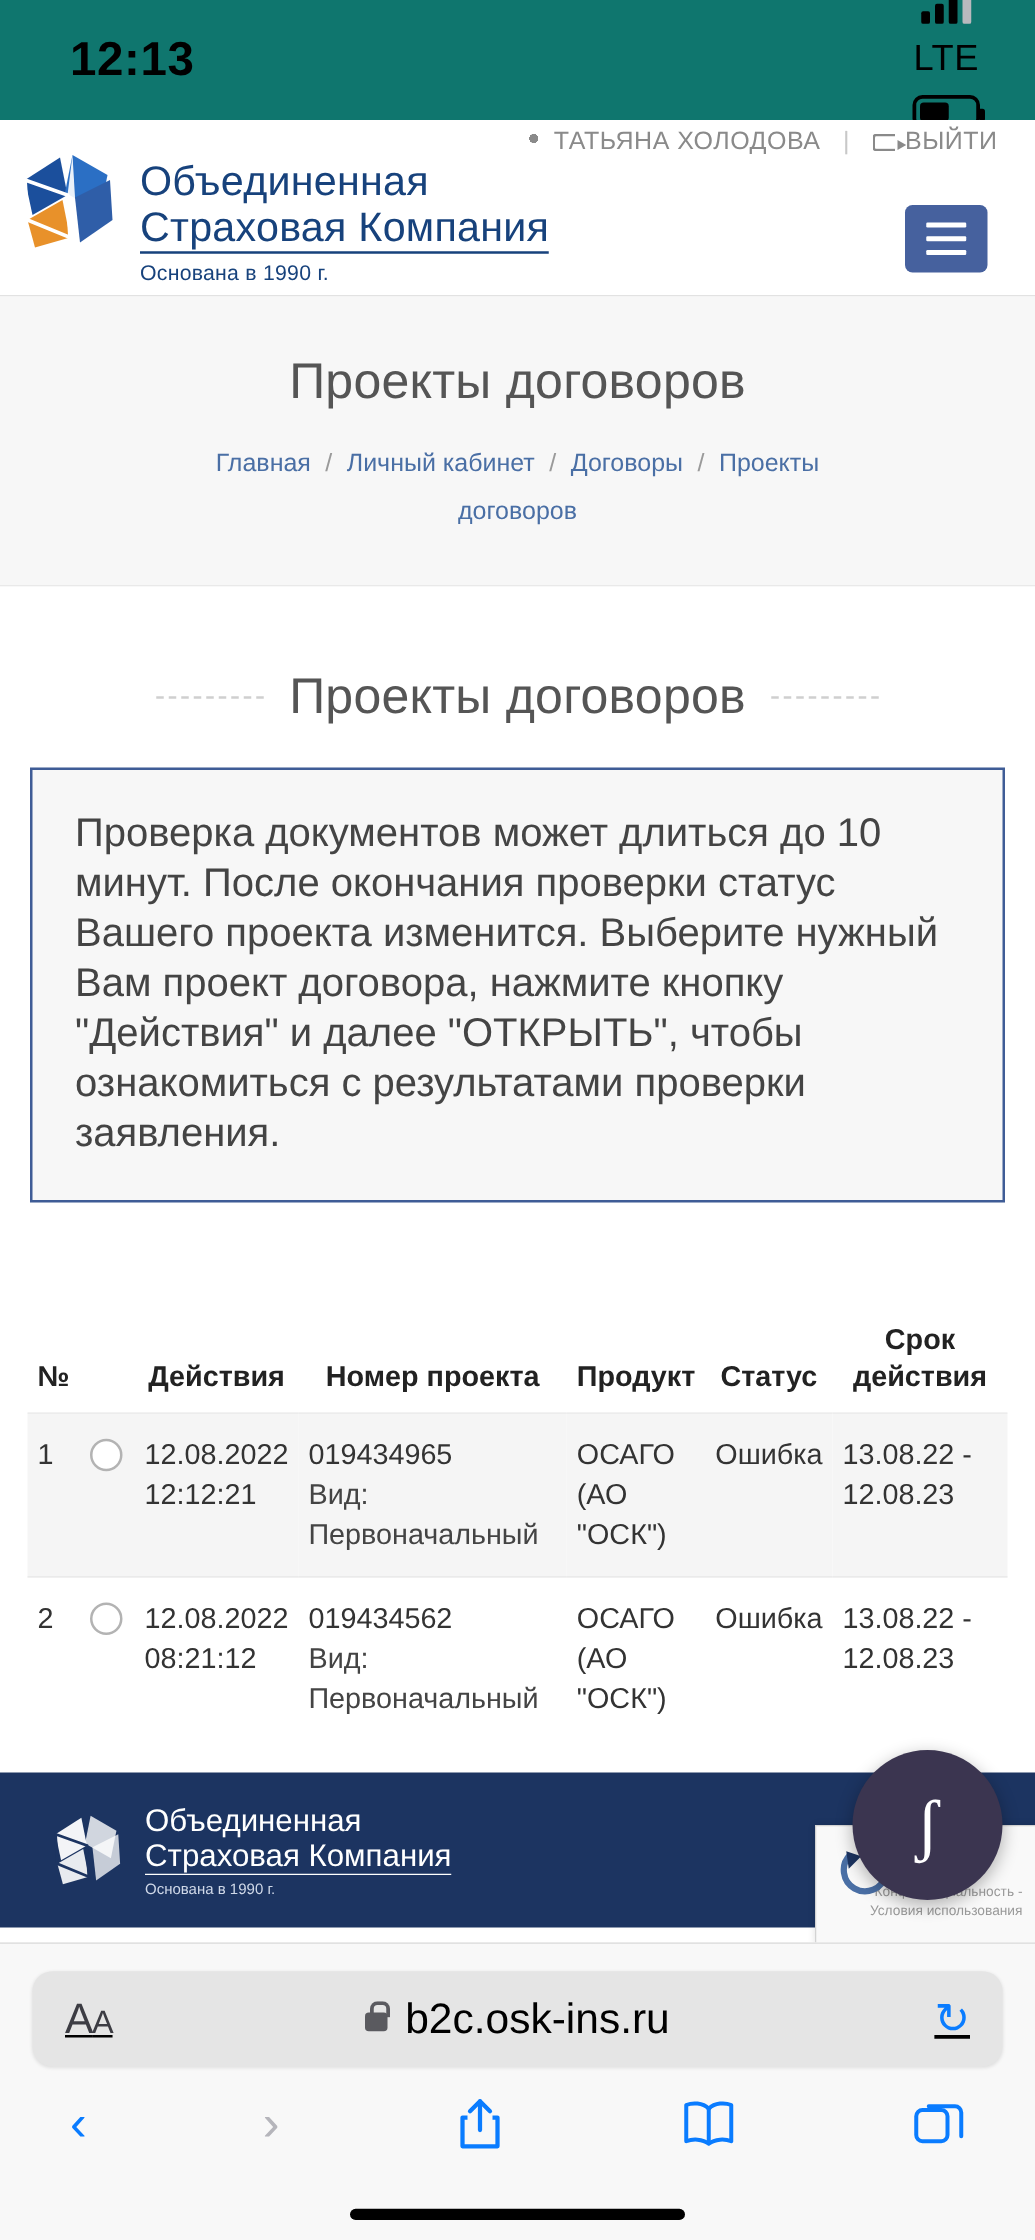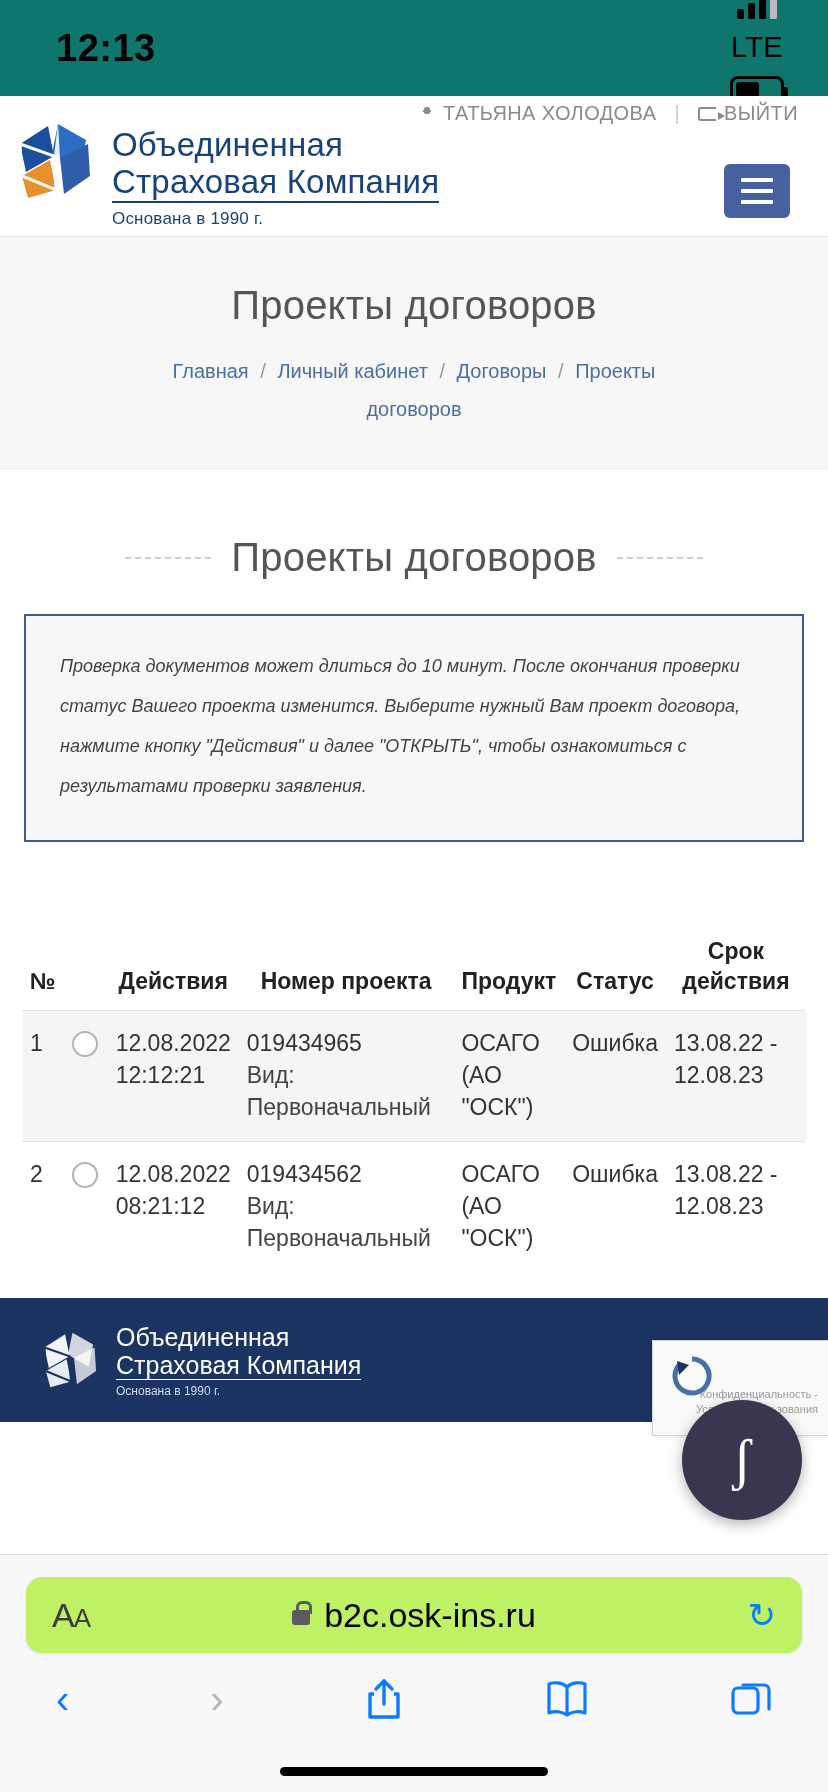--- a/index.html
+++ b/index.html
@@ -157,21 +157,21 @@
 
   
   .notice {
     margin: 0 24px;
     border: 2px solid #3f5c96;
     background: #f7f7f7;
     padding: 30px 34px 34px;
   }
   .notice p {
     margin: 0;
-    font-size: 18px; line-height: 40px; color: #444; font-style: italic;
+    font-size: 32px; line-height: 40px; color: #444;
   }
 
   
   .table-wrap { margin: 94px 0 0 0; padding: 0 22px; }
   table.projects { width: 100%; border-collapse: collapse; }
   table.projects th {
     text-align: center;
     font-size: 23px; font-weight: 700; color: #222;
     padding: 0 8px 14px 8px;
     vertical-align: bottom;
@@ -240,25 +240,26 @@
     position: absolute;
     left: 0; right: 0; bottom: 0;
     height: 238px;
     background: #f8f8f8;
     border-top: 1px solid #d9d9d9;
   }
   .url-row {
     display: flex; align-items: center;
     margin: 22px 26px 0 26px;
     height: 76px;
-    background: #bef264;
+    background: #e5e5e5;
     border-radius: 16px;
     padding: 0 26px;
     box-shadow: 0 1px 3px rgba(0,0,0,.10);
     position: relative;
+    text-decoration: underline;
   }
   .aa { font-size: 26px; color: #3c3c43; letter-spacing: -1px; }
   .aa b { font-size: 34px; font-weight: 400; }
   .url-center {
     position: absolute; left: 0; right: 0; text-align: center;
     display: flex; align-items: center; justify-content: center; gap: 14px;
     pointer-events: none;
   }
   .lock {
     width: 18px; height: 15px; background: #5a5a5f; border-radius: 3px;

